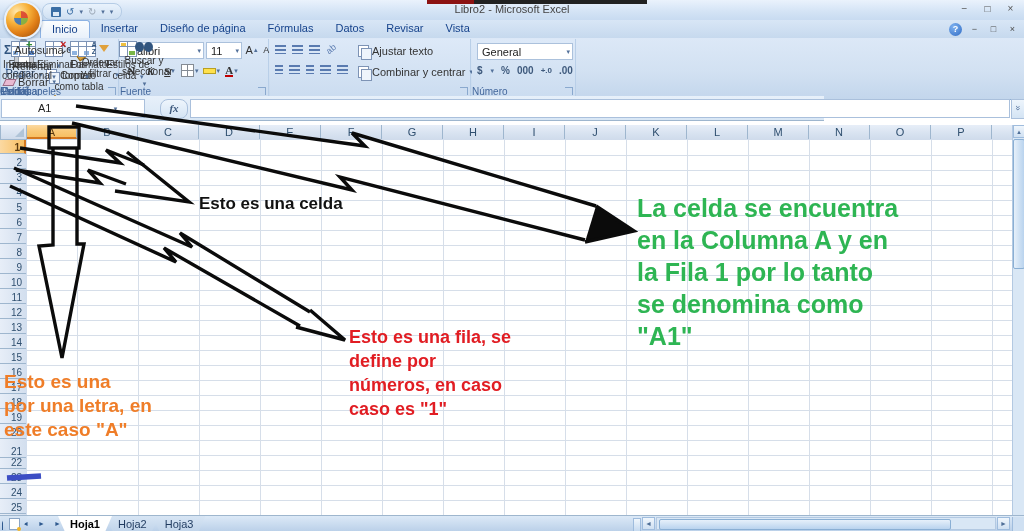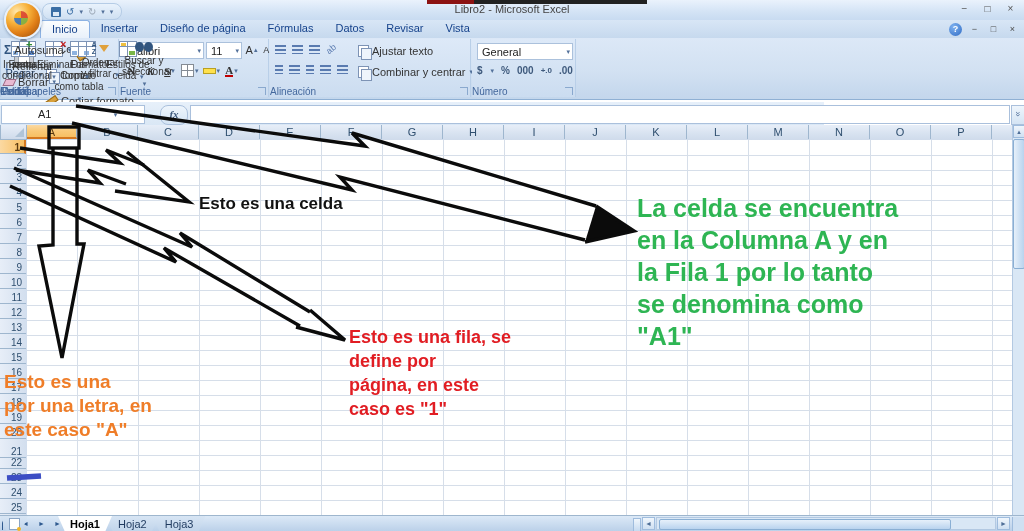--- a/index.html
+++ b/index.html
@@ -97,21 +97,21 @@
   #mod-rows{position:absolute;left:4px;top:4px;display:flex;flex-direction:column;gap:2px;}
   .sigma{color:#31557f;font-weight:bold;font-size:12px;}
   .ic-fill{color:#2f6bc4;font-size:10px;font-weight:bold;}
   .ic-eraser{width:9px;height:5px;background:#e8b9d2;border:1px solid #9a6a85;transform:skewX(-25deg);}
   .ic-az{font-size:7px;font-weight:bold;color:#31557f;line-height:7px;}
   .funnel{width:0;height:0;border-left:5px solid transparent;border-right:5px solid transparent;border-top:7px solid #e0a13c;}
   .binoc{position:relative;width:18px;height:12px;}
   .binoc:before,.binoc:after{content:"";position:absolute;top:1px;width:9px;height:10px;border-radius:50%;background:#31557f;}
   .binoc:before{left:0;} .binoc:after{right:0;}
   
-  #formulabar{position:absolute;left:0;top:102px;width:824px;height:24px;
+  #formulabar{position:absolute;left:0;top:96px;width:824px;height:24px;
     background:linear-gradient(#e7f0fa,#d9e7f5);border-bottom:1px solid #9eb6ce;text-decoration:underline;}
   #namebox{position:absolute;left:1px;top:3px;width:106px;height:17px;background:#fff;
     border:1px solid #aac0dc;line-height:17px;padding-left:36px;color:#222;}
   #nbdrop{position:absolute;left:109px;top:3px;width:13px;height:19px;font-size:7px;color:#52709a;
     text-align:center;line-height:19px;}
   #fxbtn{position:absolute;left:160px;top:3px;width:26px;height:18px;text-align:center;
     background:linear-gradient(#eef5fc,#d4e4f4);border:1px solid #aac0dc;border-radius:8px;
     font-family:"Liberation Serif",serif;font-style:italic;font-weight:bold;color:#3f5a7d;line-height:17px;}
   #fbinput{position:absolute;left:190px;top:3px;width:818px;height:17px;background:#fff;border:1px solid #aac0dc;}
   #fbchevron{position:absolute;left:1011px;top:3px;width:12px;height:18px;border:1px solid #aac0dc;
@@ -306,21 +306,20 @@
       </div>
       <div style="position:absolute;left:88px;top:5px;" class="sbtn">
         <span class="ic-copy"></span>
         <span>Ajustar texto</span>
       </div>
       <div style="position:absolute;left:88px;top:26px;" class="sbtn">
         <span class="ic-copy"></span>
         <span>Combinar y centrar</span>
         <span class="drop">▾</span>
       </div>
-      <div class="glabel">Alineación</div>
       <div class="dlg"></div>
     </div>
 
     <div class="rgroup" id="g-num">
       <div class="selbox" style="position:absolute;left:5px;top:4px;width:88px;">
         <span>General</span>
         <span class="drop">▾</span>
       </div>
       <div style="position:absolute;left:5px;top:26px;display:flex;gap:7px;align-items:center;">
         <span class="numtxt">$</span>
@@ -582,21 +581,21 @@
   <div class="ann" id="ann-green">
     <div>La celda se encuentra</div>
     <div>en la Columna A y en</div>
     <div>la Fila 1 por lo tanto</div>
     <div>se denomina como</div>
     <div>"A1"</div>
   </div>
   <div class="ann" id="ann-fila">
     <div>Esto es una fila, se</div>
     <div>define por</div>
-    <div>página, en este</div>
+    <div>números, en caso</div>
     <div>caso es "1"</div>
   </div>
   <div class="ann" id="ann-col">
     <div>Esto es una</div>
     <div>por una letra, en</div>
     <div>este caso "A"</div>
   </div>
 
 </div>
 

